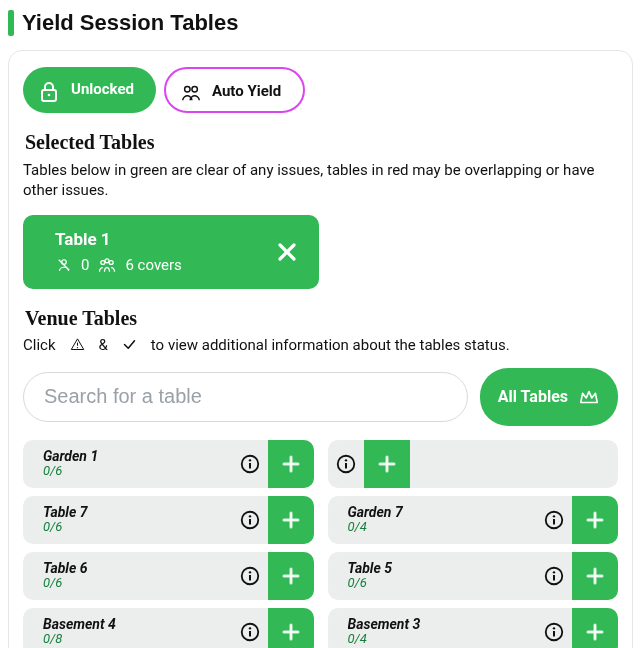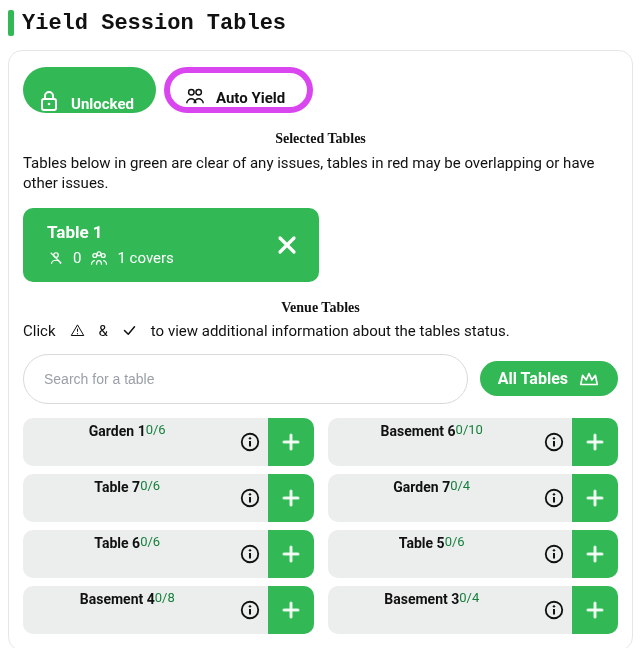--- a/index.html
+++ b/index.html
@@ -15,77 +15,76 @@
     gap: 8px;
     padding: 10px 8px 8px 8px;
   }
   .title-bar {
     width: 6px;
     height: 26px;
     background: #32b955;
     border-radius: 2px;
   }
   .page-title {
-    font-family: Liberation Mono, monospace;
+    font-family: Liberation Sans, sans-serif;
     font-weight: 700;
     font-size: 22px;
   }
   .card {
     margin: 6px 8px 12px 8px;
     border: 1px solid #e6e6e6;
     border-radius: 14px;
     background: #fff;
     padding: 16px 14px;
   }
   .top-controls {
     display: flex;
     gap: 8px;
     margin-bottom: 18px;
   }
   .pill {
     display: flex;
-    align-items: flex-end;
+    align-items: flex-start;
     gap: 10px;
     height: 46px;
     border-radius: 26px;
     padding: 13px 22px 0 14px;
     font-weight: 700;
     font-size: 15px;
     cursor: pointer;
   }
   .pill-green {
     background: #32b955;
     color: #fff;
   }
   .pill-outline {
     background: #fff;
     color: #111;
-    border: 6px solid #d946ef;
+    border: 2px solid #d946ef;
   }
   .section-title {
     font-family: Georgia, "Times New Roman", serif;
     font-weight: 700;
-    font-size: 14px;
+    font-size: 20px;
     margin: 4px 2px 6px 2px;
-    text-align: center;
   }
   .section-desc {
     font-size: 15px;
     color: #111;
     line-height: 1.35;
   }
   .selected-row {
     margin-top: 14px;
     display: flex;
   }
   .selected-card {
     background: #32b955;
     color: #fff;
     border-radius: 10px;
-    padding: 14px 16px 14px 24px;
+    padding: 14px 16px 14px 32px;
     width: 296px;
     display: flex;
     align-items: center;
     justify-content: space-between;
   }
   .selected-card .meta {
     display: flex;
     flex-direction: column;
     gap: 6px;
   }
@@ -120,28 +119,28 @@
     gap: 12px;
     margin-top: 14px;
     align-items: center;
   }
   .search-input {
     flex: 1;
     height: 50px;
     border: 1px solid #d7d9db;
     border-radius: 28px;
     padding: 0 20px;
-    font-size: 14px;
+    font-size: 20px;
     color: #111;
     outline: none;
     background: #fff;
   }
   .search-input::placeholder { color: #9aa0a6; }
   .all-tables-btn {
-    height: 35px;
+    height: 58px;
     display: flex;
     align-items: center;
     gap: 10px;
     background: #32b955;
     color: #fff;
     font-weight: 700;
     font-size: 16px;
     border-radius: 28px;
     padding: 0 18px 0 18px;
     cursor: pointer;
@@ -161,25 +160,26 @@
   .table-row {
     display: flex;
     align-items: stretch;
     background: #eceeee;
     border-radius: 10px;
     height: 48px;
     overflow: hidden;
   }
   .table-info {
     flex: 1;
-    padding: 5px 0;
-    display: flex;
-    flex-direction: row;
+    padding: 5px 20px;
+    display: flex;
+    flex-direction: column;
     justify-content: center;
     min-width: 0;
+    font-style: italic;
   }
   .table-name {
     font-weight: 700;
     font-size: 14px;
     color: #111;
     white-space: nowrap; overflow: hidden; text-overflow: ellipsis;
   }
   .table-cap {
     font-size: 13px;
     color: #15803d;
@@ -296,21 +296,21 @@
             <svg width="18" height="18">
                 <use href="#person-blocked-icon"></use>
               </svg>
           </span>
           <span>0</span>
           <span style="color:#fff">
             <svg width="20" height="20">
                 <use href="#group-icon"></use>
               </svg>
           </span>
-          <span>1 covers</span>
+          <span>6 covers</span>
         </div>
       </div>
       <div class="remove-btn" style="color:#fff">
         <svg width="24" height="24">
             <use href="#x-icon"></use>
           </svg>
       </div>
     </div>
   </div>
 
@@ -421,24 +421,20 @@
             <span style="color:#dff6e5">
               <svg width="24" height="24">
                 <use href="#plus-icon"></use>
               </svg>
             </span>
           </div>
         </div>
       </div>
     <div class="tables-col" id="col-right">
         <div class="table-row">
-          <div class="table-info">
-            <div class="table-name">Basement 6</div>
-            <div class="table-cap">0/10</div>
-          </div>
           <div class="info-btn">
             <span style="color:#111">
               <svg width="22" height="22">
                 <use href="#info-icon"></use>
               </svg>
             </span>
           </div>
           <div class="add-btn">
             <span style="color:#dff6e5">
               <svg width="24" height="24">

